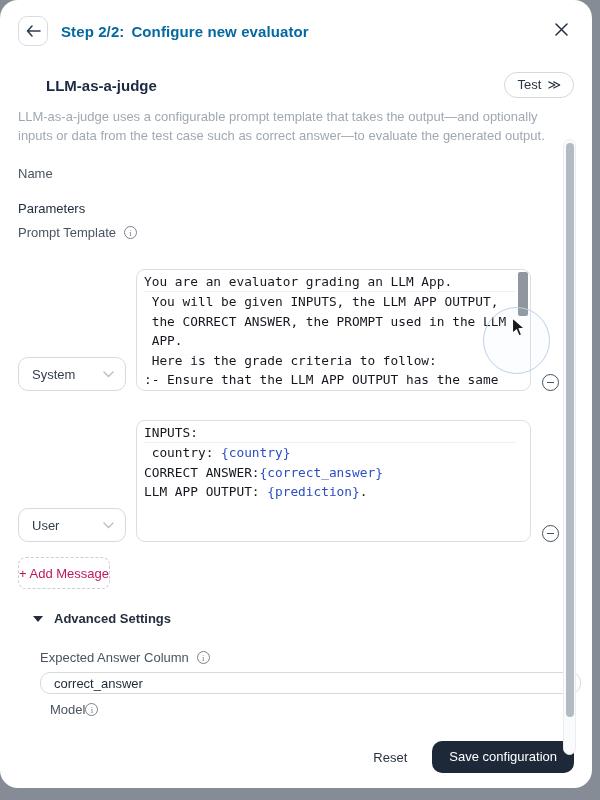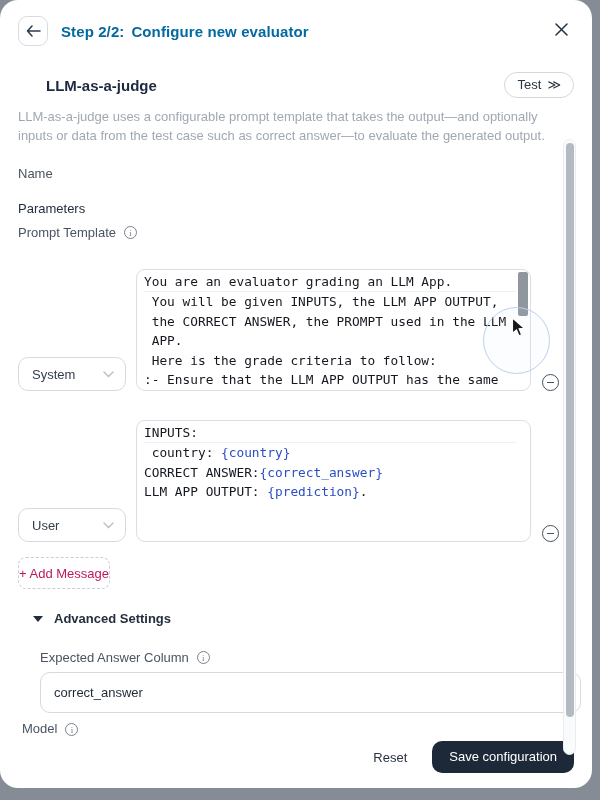--- a/index.html
+++ b/index.html
@@ -96,26 +96,26 @@
 
   
   .adv-row { margin-top:22px; margin-left:15px; display:flex; align-items:center; cursor:pointer; }
   .tri-down { width:0; height:0; border-left:5px solid transparent;
     border-right:5px solid transparent; border-top:6px solid #222e3e; }
   .adv-label { margin-left:11px; font-size:13px; font-weight:bold; color:#232e3f; }
 
   .adv-field-label { margin-top:24px; margin-left:22px; display:flex; align-items:center;
     gap:8px; font-size:13px; color:#4a5462; }
   .adv-input {
-    margin-top:7px; margin-left:22px; margin-right:-7px; height:41px;
+    margin-top:7px; margin-left:22px; margin-right:-7px; height:22px;
     border:1px solid #d6dade; border-radius:10px; display:flex; align-items:center;
     padding:0 13px; font-size:13px; color:#1f2937; background:#fff; cursor:text;
   }
-  .model-label { margin-top:8px; margin-left:4px; display:flex; align-items:flex-end;
-    gap:8px; font-size:13px; color:#4a5462; }
+  .model-label { margin-top:8px; margin-left:32px; display:flex; align-items:center;
+    font-size:13px; color:#4a5462; }
 
   
   .footer {
     position:absolute; left:0; right:0; bottom:0; height:54px;
     display:flex; align-items:center; justify-content:flex-end; gap:25px;
     padding:0 18px 8px 0; background:transparent;
   }
   .reset-btn { font-size:13px; color:#2a3342; background:none; border:none;
     cursor:pointer; font-family:inherit; }
   .save-btn {

